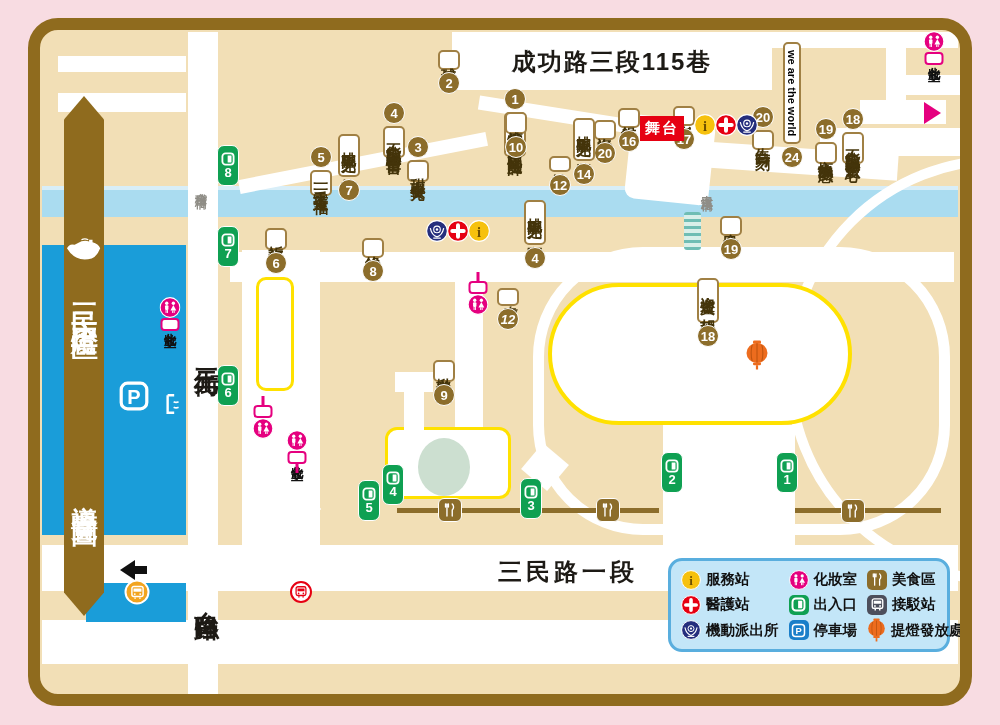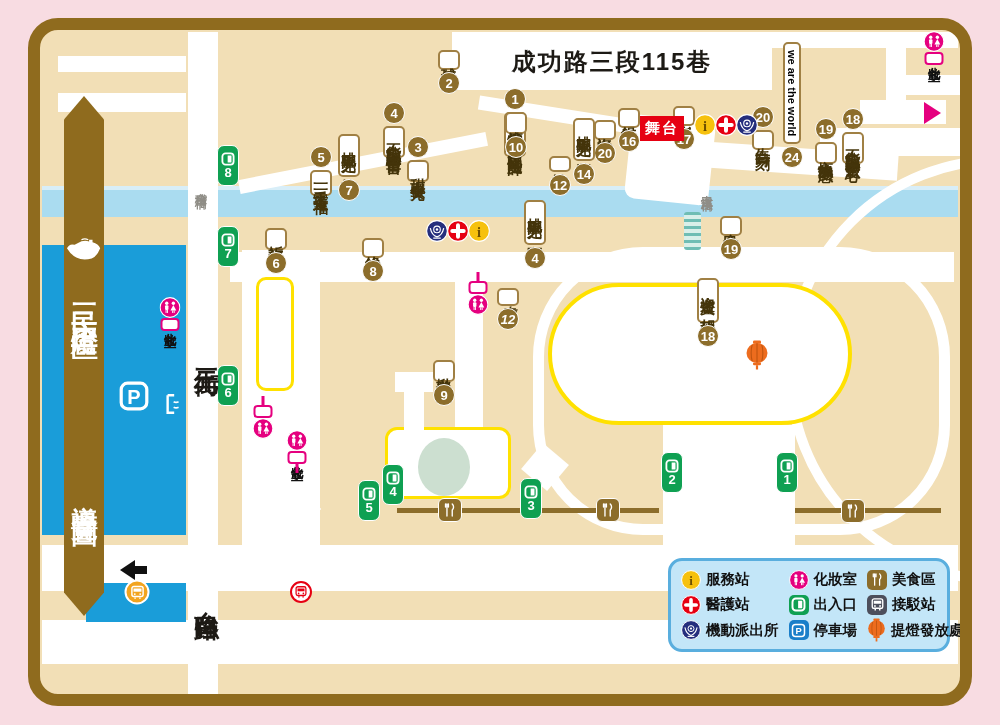--- a/index.html
+++ b/index.html
@@ -111,20 +111,21 @@
 
     <div class="w z4" style="left:355px;top:342px;width:38px;height:20px;"></div>
     <div class="w z4" style="left:364px;top:356px;width:20px;height:54px;"></div>
     <div class="w z4" style="left:245px;top:464px;width:30px;height:30px;transform:rotate(45deg);"></div>
     <div class="w z4" style="left:488px;top:420px;width:34px;height:34px;transform:rotate(40deg);"></div>
 
     <div class="abs z5" style="left:357px;top:478px;width:262px;height:5px;background:var(--brown_line);"></div>
     <div class="abs z5" style="left:755px;top:478px;width:146px;height:5px;background:var(--brown_line);"></div>
 
     <div class="roadtext" style="left:422px;top:16px;width:300px;font-size:24px;letter-spacing:2px;">成功路三段115巷</div>
+    <div class="roadtext" style="left:388px;top:526px;width:280px;font-size:24px;letter-spacing:4px;">三民路一段</div>
     <div class="roadtext vtext" style="left:151px;top:318px;font-size:25px;letter-spacing:2px;">三元街</div>
     <div class="roadtext vtext" style="left:151px;top:562px;font-size:25px;letter-spacing:2px;">自強路</div>
     <div class="bridgetext" style="left:152px;top:153px;">會稽橋</div>
     <div class="bridgetext" style="left:658px;top:155px;">青溪橋</div>
 
     <div id="stagebox">舞台</div>
 
     <div id="station-arrow">
         <span class="tri"></span>
         <span class="tail"></span>

